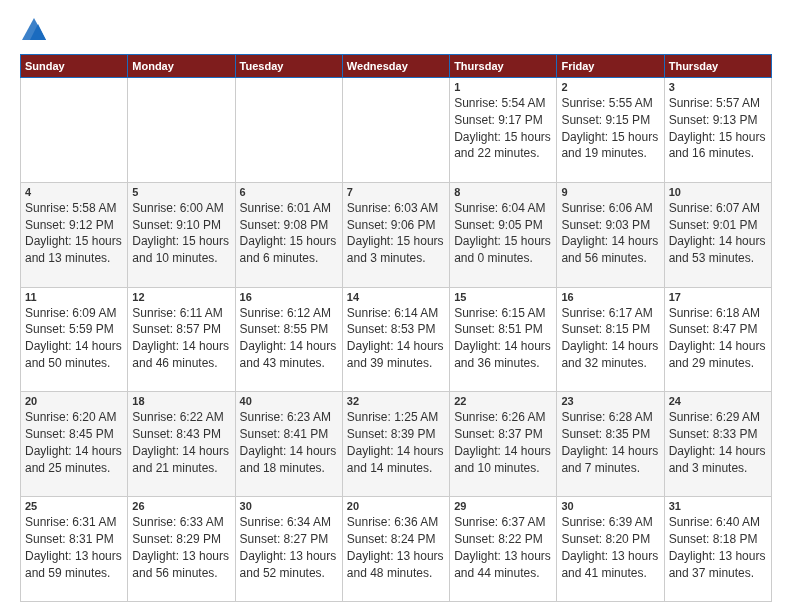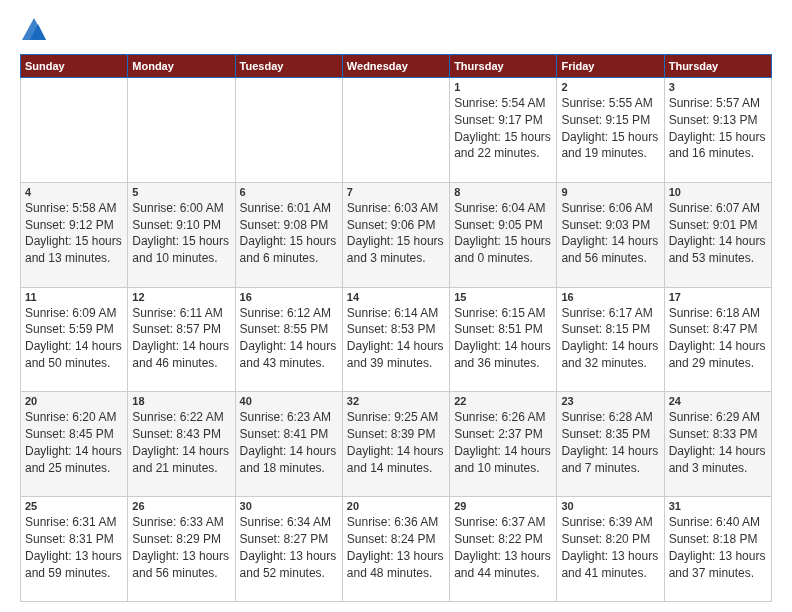--- a/index.html
+++ b/index.html
@@ -283,29 +283,29 @@
           </td>
           <td>
             <span class="day-number">40</span>
             <div class="day-info">Sunrise: 6:23 AM
 Sunset: 8:41 PM
 Daylight: 14 hours
 and 18 minutes.</div>
           </td>
           <td>
             <span class="day-number">32</span>
-            <div class="day-info">Sunrise: 9:25 AM
+            <div class="day-info">Sunrise: 1:25 AM
 Sunset: 8:39 PM
 Daylight: 14 hours
 and 14 minutes.</div>
           </td>
           <td>
             <span class="day-number">22</span>
             <div class="day-info">Sunrise: 6:26 AM
-Sunset: 2:37 PM
+Sunset: 8:37 PM
 Daylight: 14 hours
 and 10 minutes.</div>
           </td>
           <td>
             <span class="day-number">23</span>
             <div class="day-info">Sunrise: 6:28 AM
 Sunset: 8:35 PM
 Daylight: 14 hours
 and 7 minutes.</div>
           </td>

